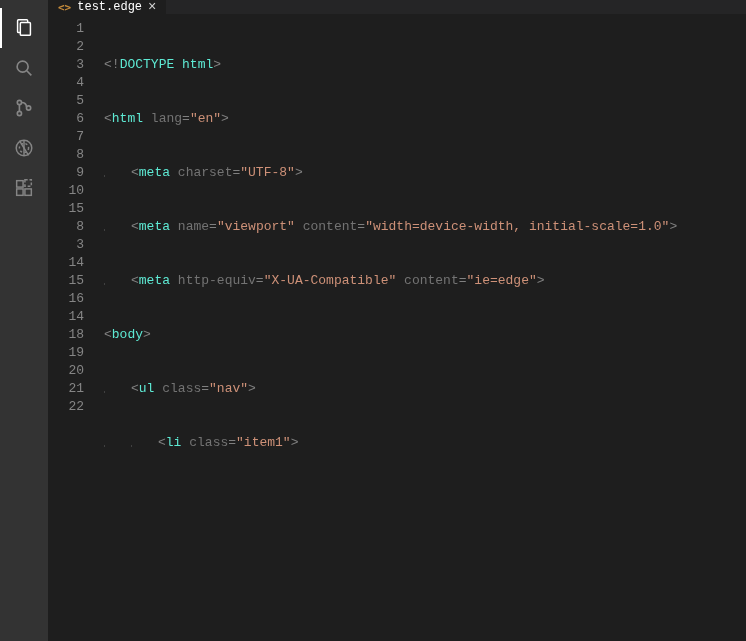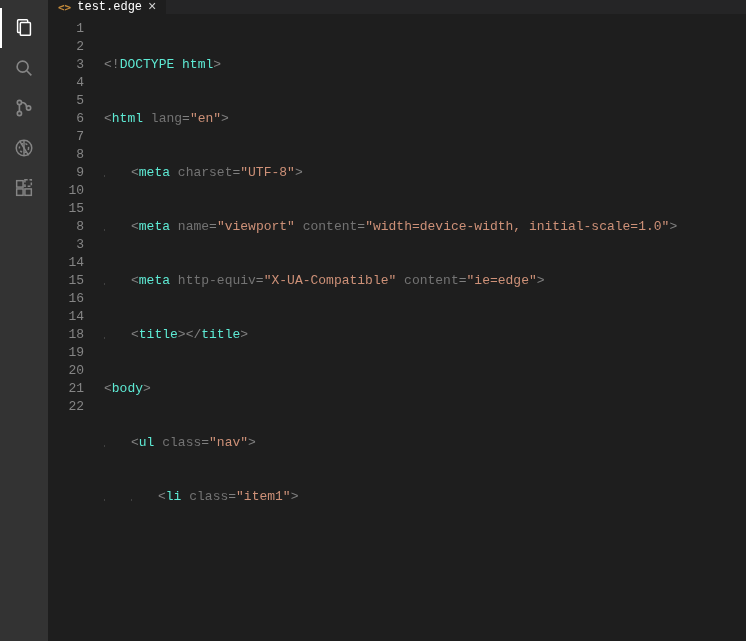--- a/index.html
+++ b/index.html
@@ -212,21 +212,20 @@
       <div>21</div>
       <div>22</div>
     </div>
 
     <div class="code">
       <div class="code-line"><span class="p">&lt;</span><span class="p">!</span><span class="kw">DOCTYPE</span><span> </span><span class="kw">html</span><span class="p">&gt;</span></div>
       <div class="code-line"><span class="p">&lt;</span><span class="kw">html</span><span> </span><span class="attr">lang</span><span class="p">=</span><span class="str">"en"</span><span class="p">&gt;</span></div>
       <div class="code-line"><span class="indent-guide rule"></span><span class="p">&lt;</span><span class="kw">meta</span><span> </span><span class="attr">charset</span><span class="p">=</span><span class="str">"UTF-8"</span><span class="p">&gt;</span></div>
       <div class="code-line"><span class="indent-guide rule"></span><span class="p">&lt;</span><span class="kw">meta</span><span> </span><span class="attr">name</span><span class="p">=</span><span class="str">"viewport"</span><span> </span><span class="attr">content</span><span class="p">=</span><span class="str">"width=device-width, initial-scale=1.0"</span><span class="p">&gt;</span></div>
       <div class="code-line"><span class="indent-guide rule"></span><span class="p">&lt;</span><span class="kw">meta</span><span> </span><span class="attr">http-equiv</span><span class="p">=</span><span class="str">"X-UA-Compatible"</span><span> </span><span class="attr">content</span><span class="p">=</span><span class="str">"ie=edge"</span><span class="p">&gt;</span></div>
-      <div class="code-line"><span class="indent-guide rule"></span><span class="p">&lt;</span><span class="kw">title</span><span class="p">&gt;</span><span class="p">&lt;</span><span class="p">/</span><span class="kw">title</span><span class="p">&gt;</span></div>
       <div class="code-line"><span class="p">&lt;</span><span class="kw">body</span><span class="p">&gt;</span></div>
       <div class="code-line"><span class="indent-guide rule"></span><span class="p">&lt;</span><span class="kw">ul</span><span> </span><span class="attr">class</span><span class="p">=</span><span class="str">"nav"</span><span class="p">&gt;</span></div>
       <div class="code-line"><span class="indent-guide rule"></span><span class="indent-guide rule"></span><span class="p">&lt;</span><span class="kw">li</span><span> </span><span class="attr">class</span><span class="p">=</span><span class="str">"item1"</span><span class="p">&gt;</span></div>
       
       
       
       
       
       
       

